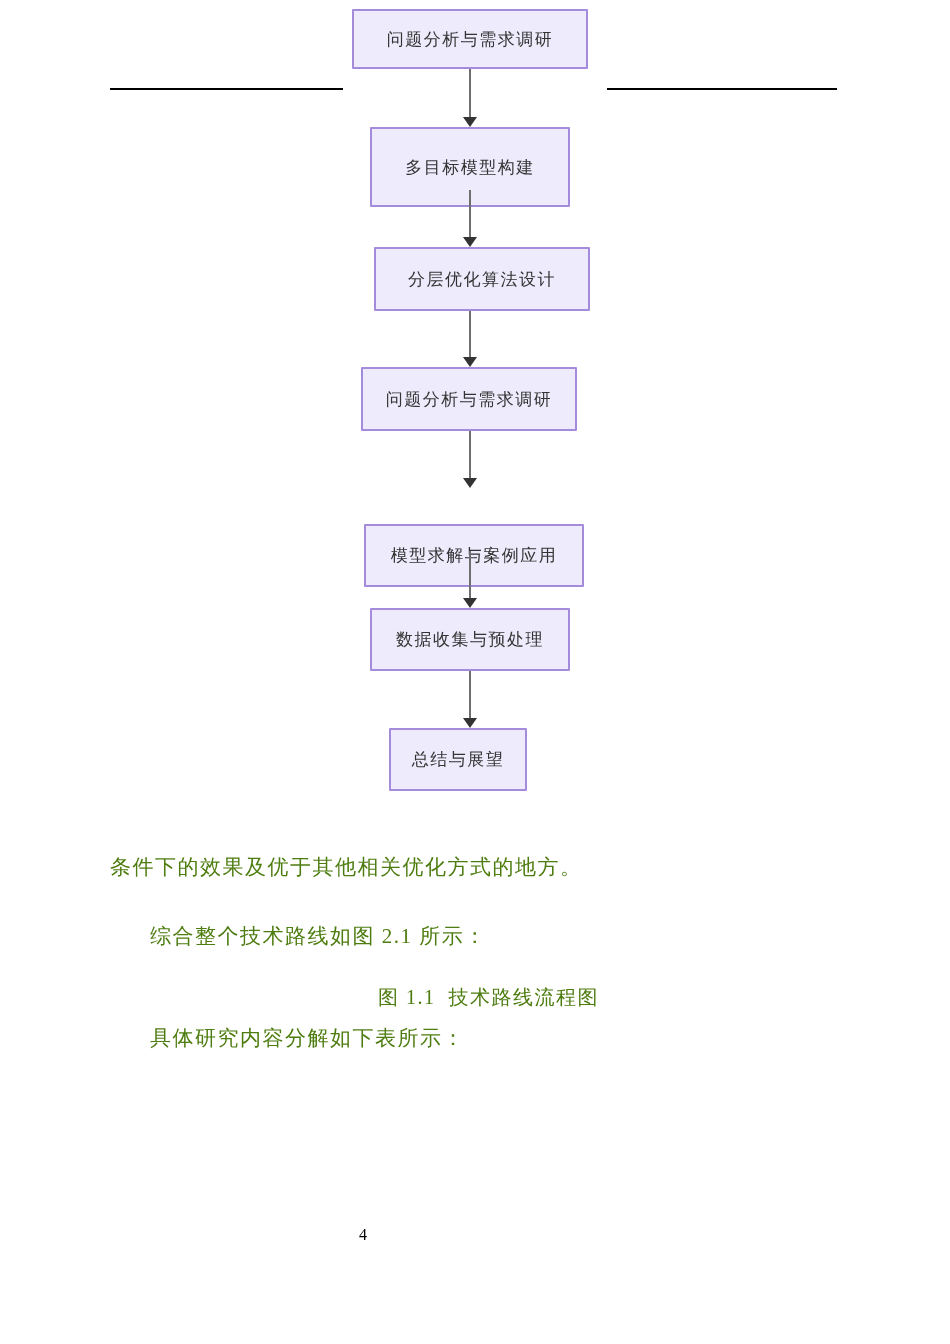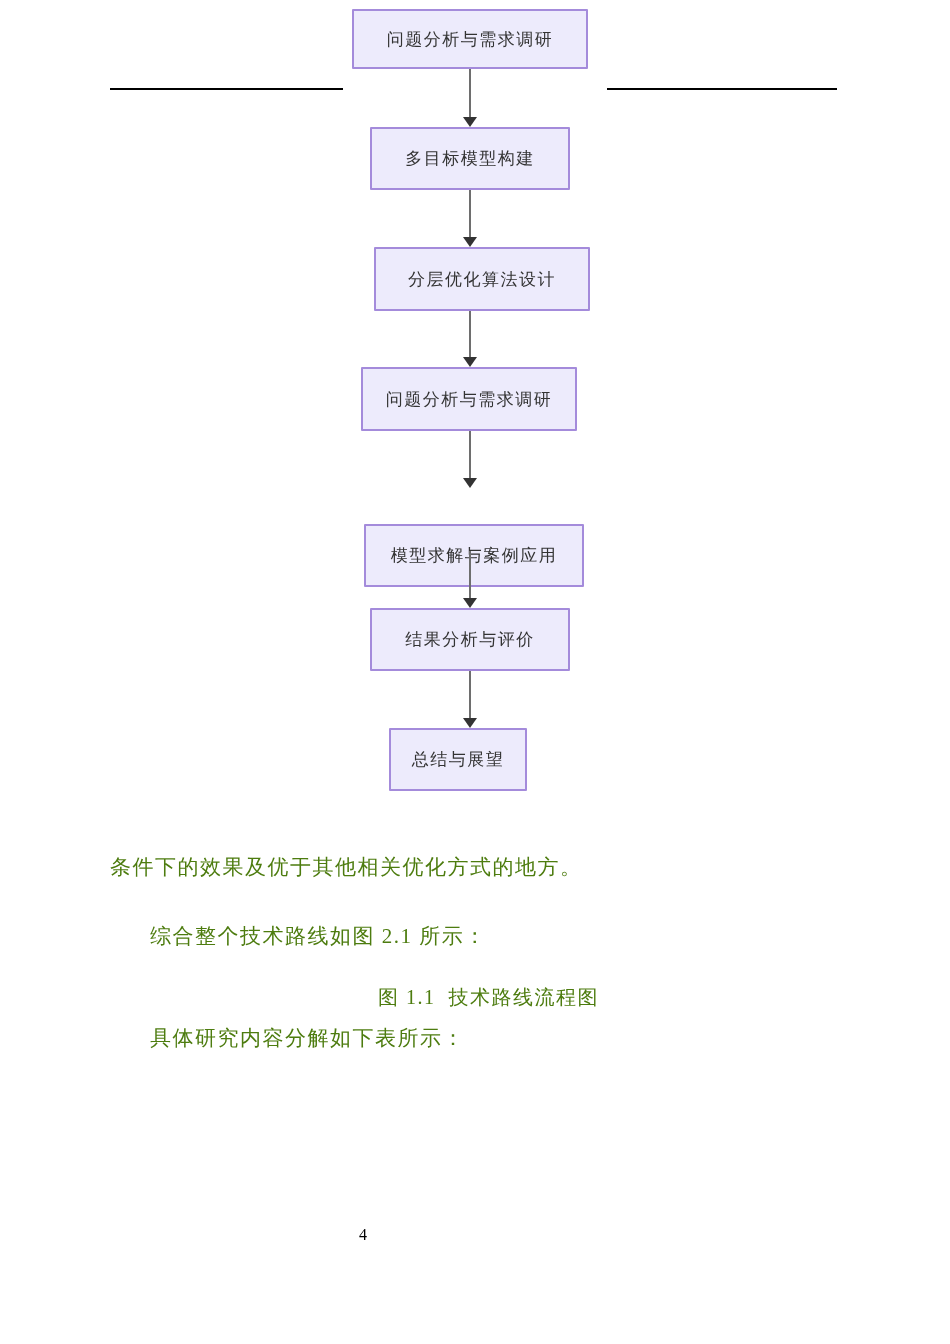--- a/index.html
+++ b/index.html
@@ -21,21 +21,21 @@
   .node {
     position:absolute;
     background:#EDEBFC;
     border:2px solid #A48BDB;
     border-radius:1px;
     display:flex; align-items:center; justify-content:center;
     font-family:"Liberation Sans","DejaVu Sans",sans-serif;
     font-size:17px; color:#333333; letter-spacing:1.5px;
   }
   .n1 { left:352px; top:9px;   width:236px; height:60px; }
-  .n2 { left:370px; top:127px; width:200px; height:63px; }
+  .n2 { left:370px; top:127px; width:200px; height:80px; }
   .n3 { left:361px; top:247px; width:216px; height:64px;margin-left:13px; }
   .n4 { left:361px; top:367px; width:216px; height:64px; }
   .n5 { left:364px; top:488px; width:220px; height:63px;margin-top:36px; }
   .n6 { left:370px; top:608px; width:200px; height:63px; }
   .n7 { left:389px; top:728px; width:138px; height:63px; }
 
   
   .arrow { position:absolute; left:463px; width:14px; }
   .arrow .shaft { position:absolute; left:6px; top:0; width:2px; height:calc(100% - 9px); background:#6e6e6e; }
   .arrow .head  { position:absolute; left:0; bottom:0; width:0; height:0;
@@ -100,21 +100,21 @@
 
     <div class="node n5">
       <span>模型求解与案例应用</span>
     </div>
     <div class="arrow a5">
         <div class="shaft"></div>
         <div class="head"></div>
       </div>
 
     <div class="node n6">
-      <span>结果分析与评价</span>
+      <span>数据收集与预处理</span>
     </div>
     <div class="arrow a6">
         <div class="shaft"></div>
         <div class="head"></div>
       </div>
 
     <div class="node n7">
       <span>总结与展望</span>
     </div>
   </div>

